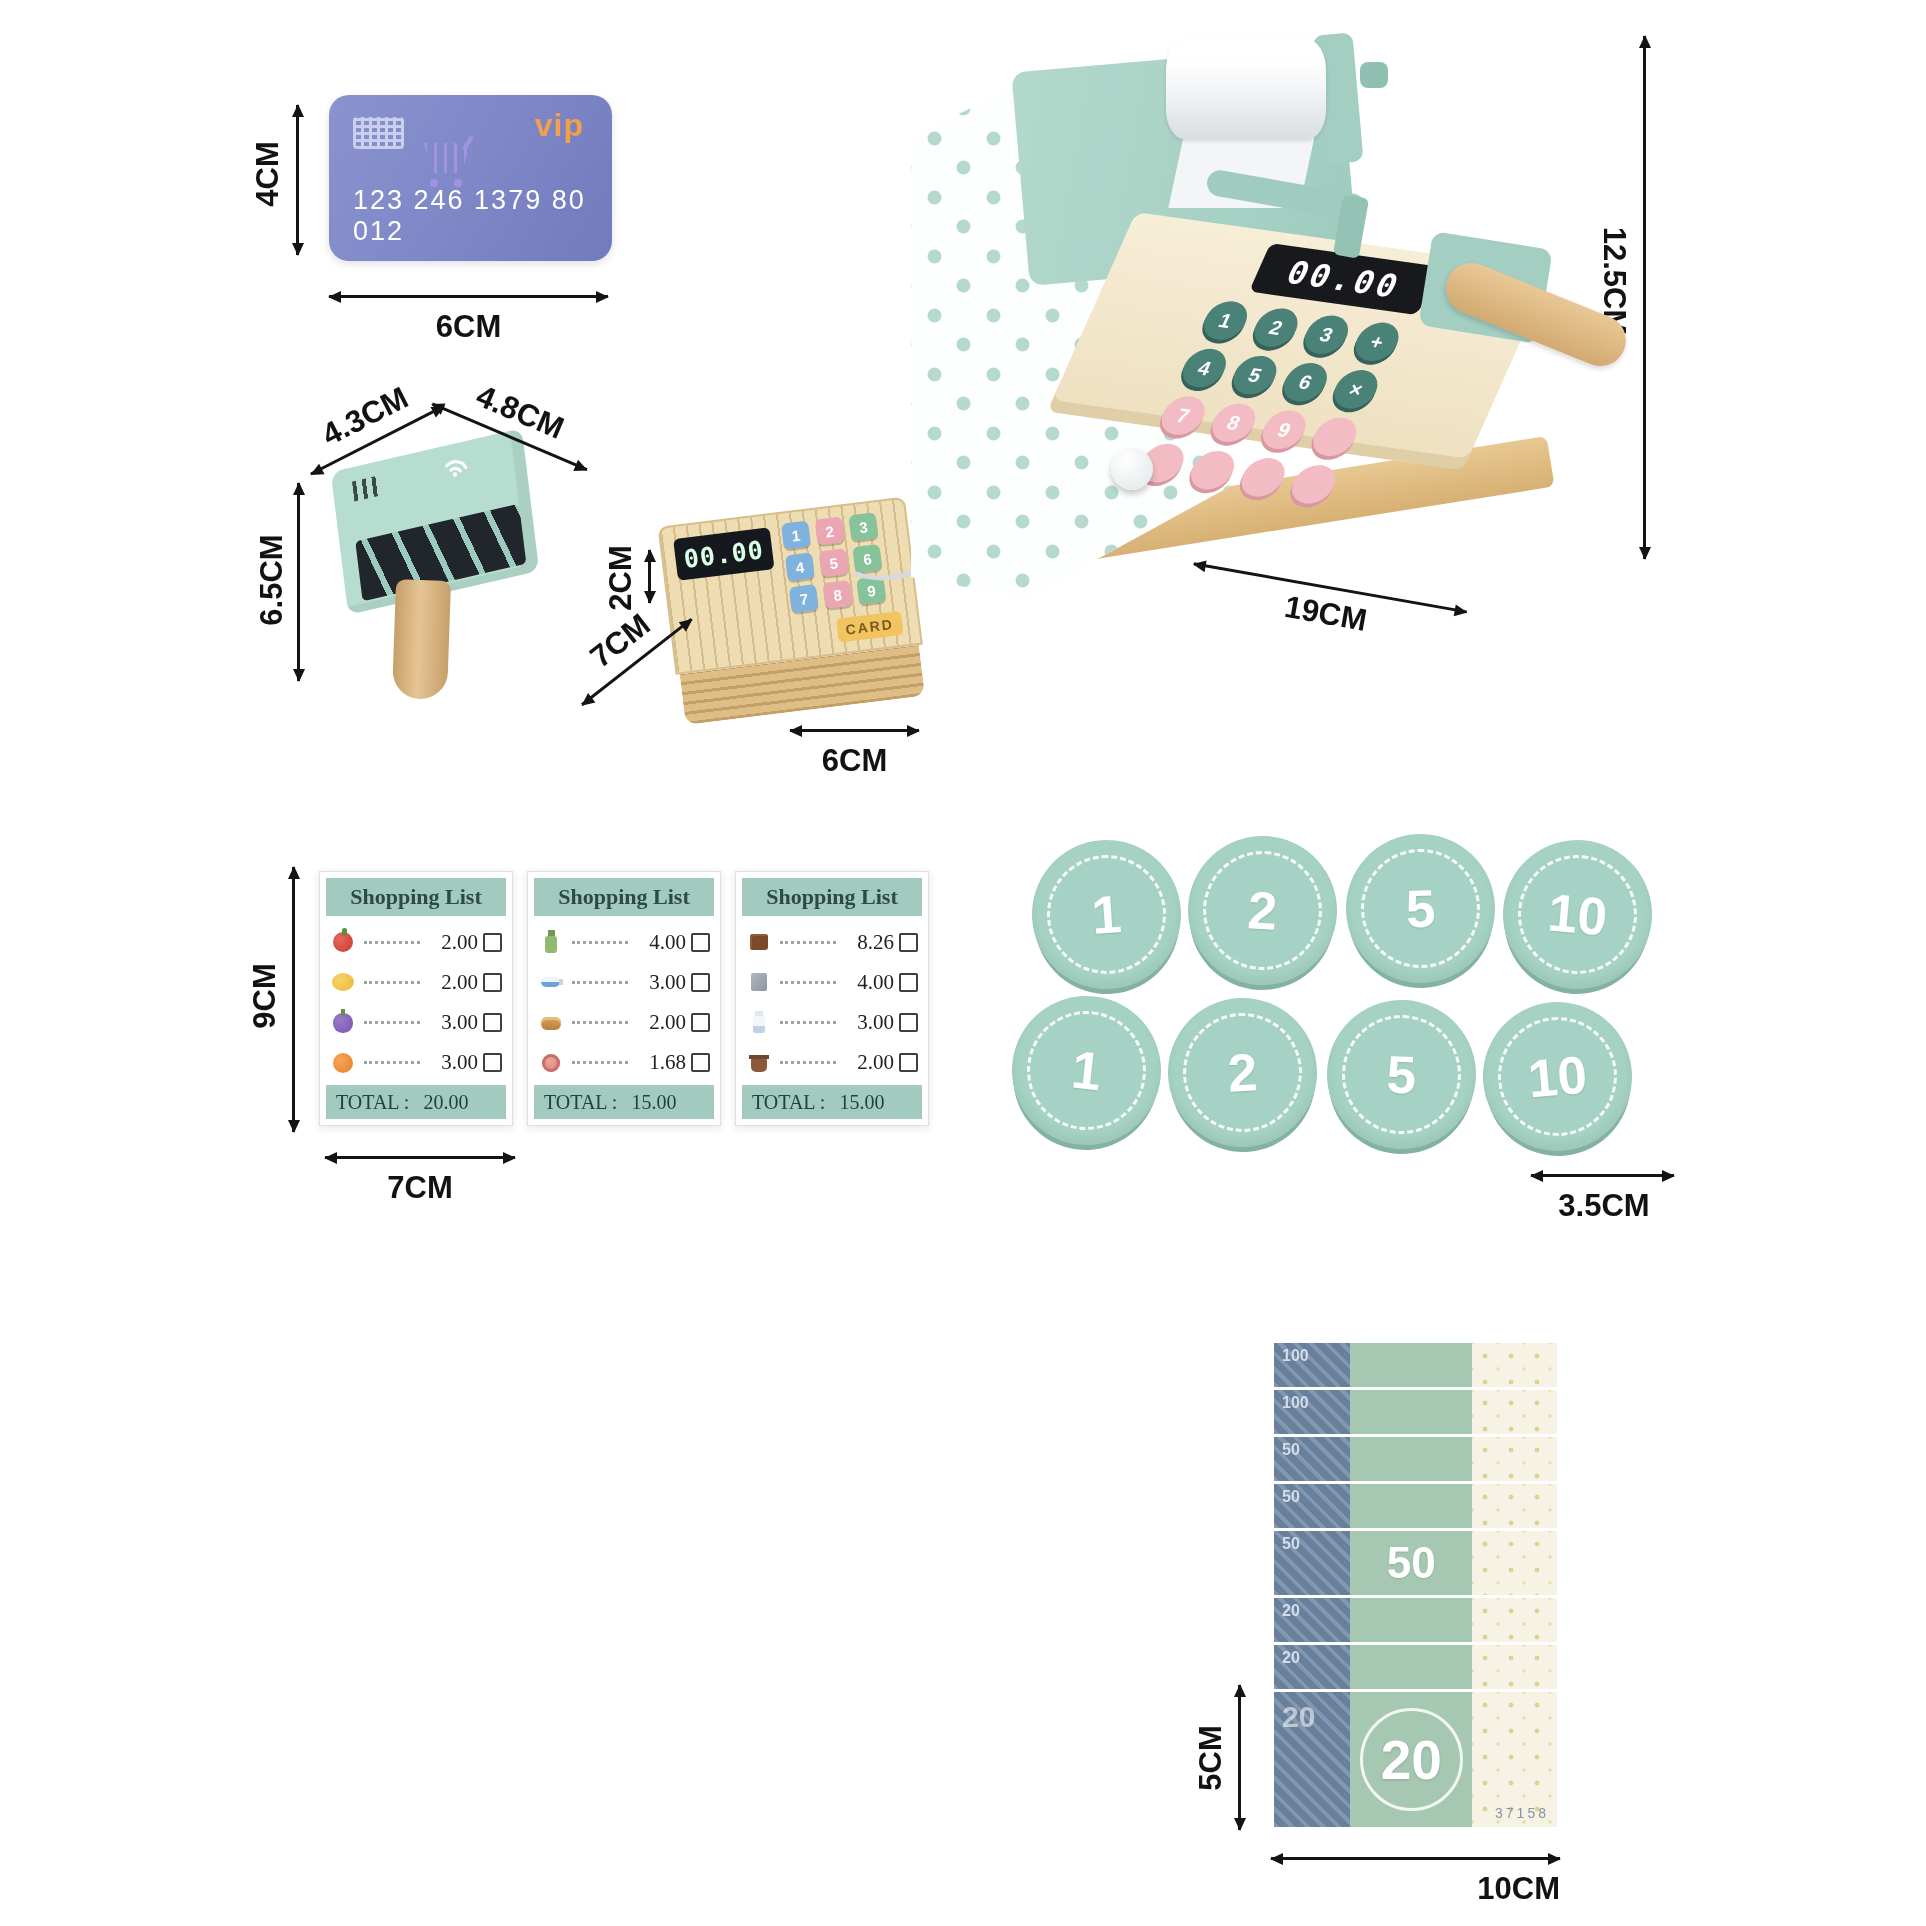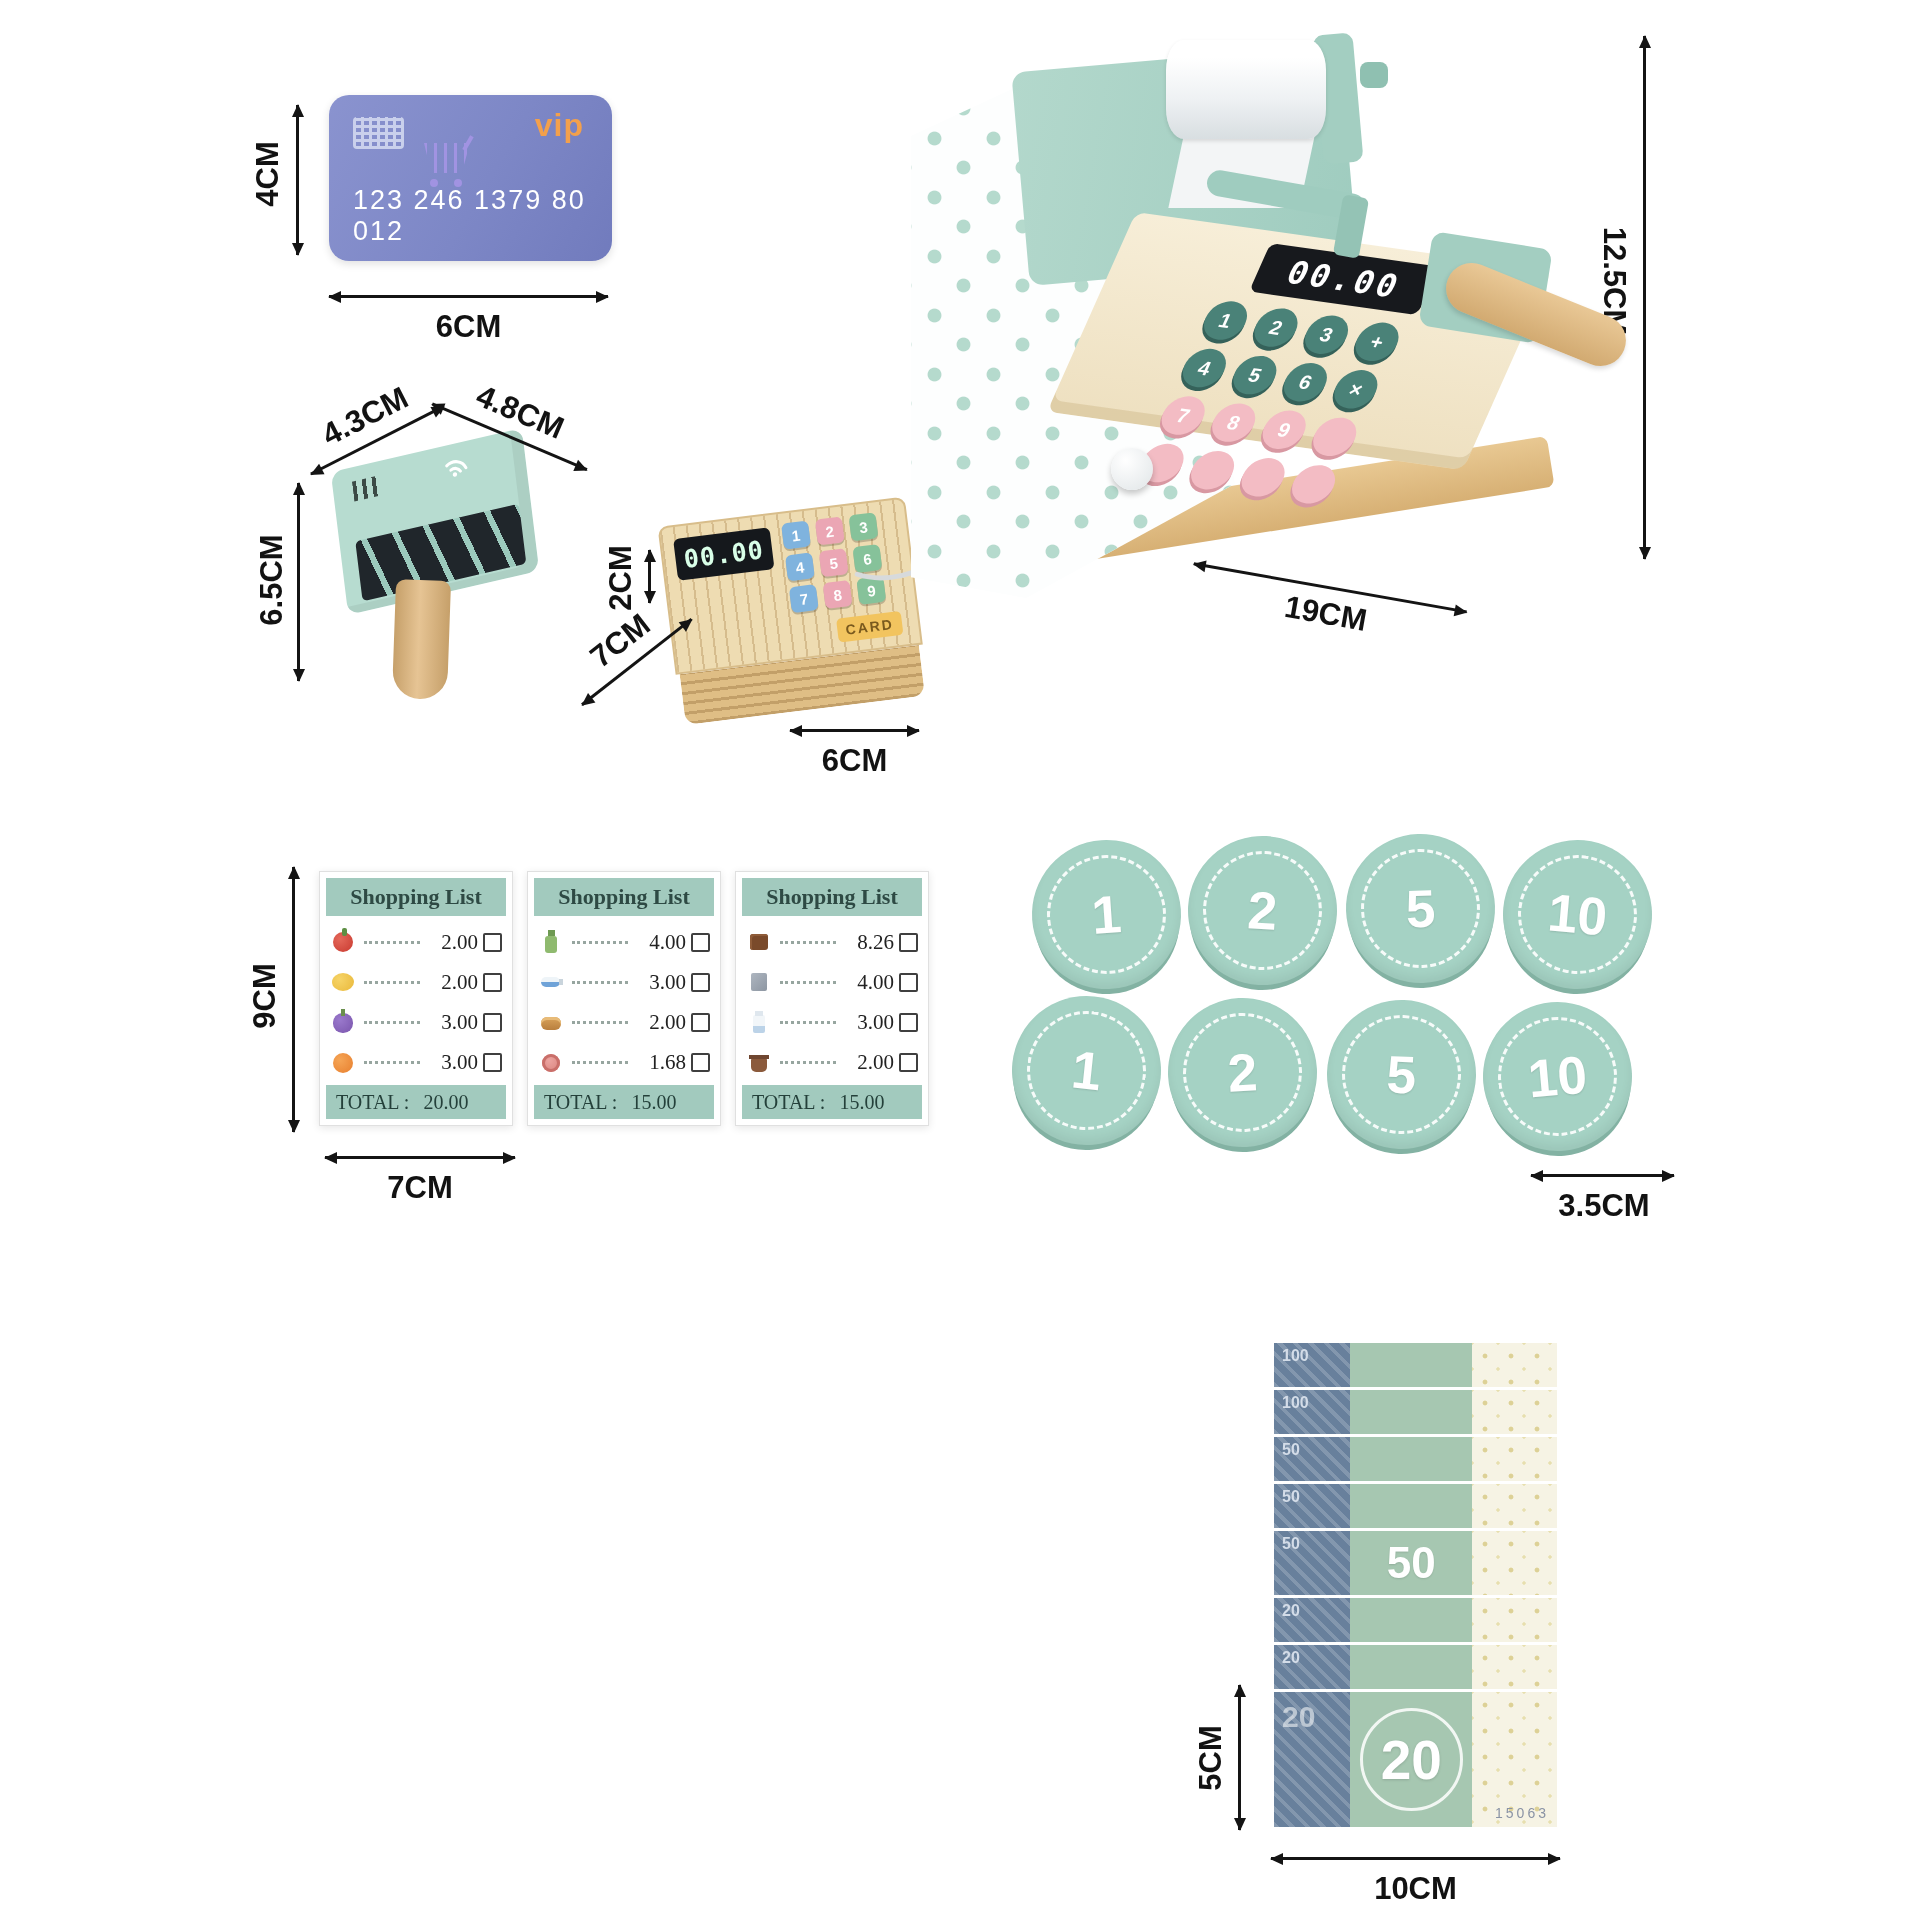--- a/index.html
+++ b/index.html
@@ -481,23 +481,23 @@
         <div class="bill-right"></div>
     </div>
     <div class="bill-front">
       <div class="bill-left">20</div>
       <div class="bill-mid">
         <div class="bill-circle">
           <span>20</span>
         </div>
       </div>
       <div class="bill-right">
-        <span class="bill-serial">15063</span>
+        <span class="bill-serial">37158</span>
       </div>
     </div>
   </div>
   <div class="ln v" style="left:1238px; top:1685px; height:145px;"></div>
   <div class="dimlabel rotccw" style="left:1166px; top:1740px; width:89px;">5CM</div>
   <div class="ln h" style="left:1271px; top:1857px; width:289px;"></div>
-  <div class="dimlabel" style="left:1271px; top:1871px; width:289px;">10CM</div>
+  <div class="dimlabel" style="left:1271px; top:1871px; width:289px;text-align:right;">10CM</div>
 
 </div>
 
 
 </body></html>

